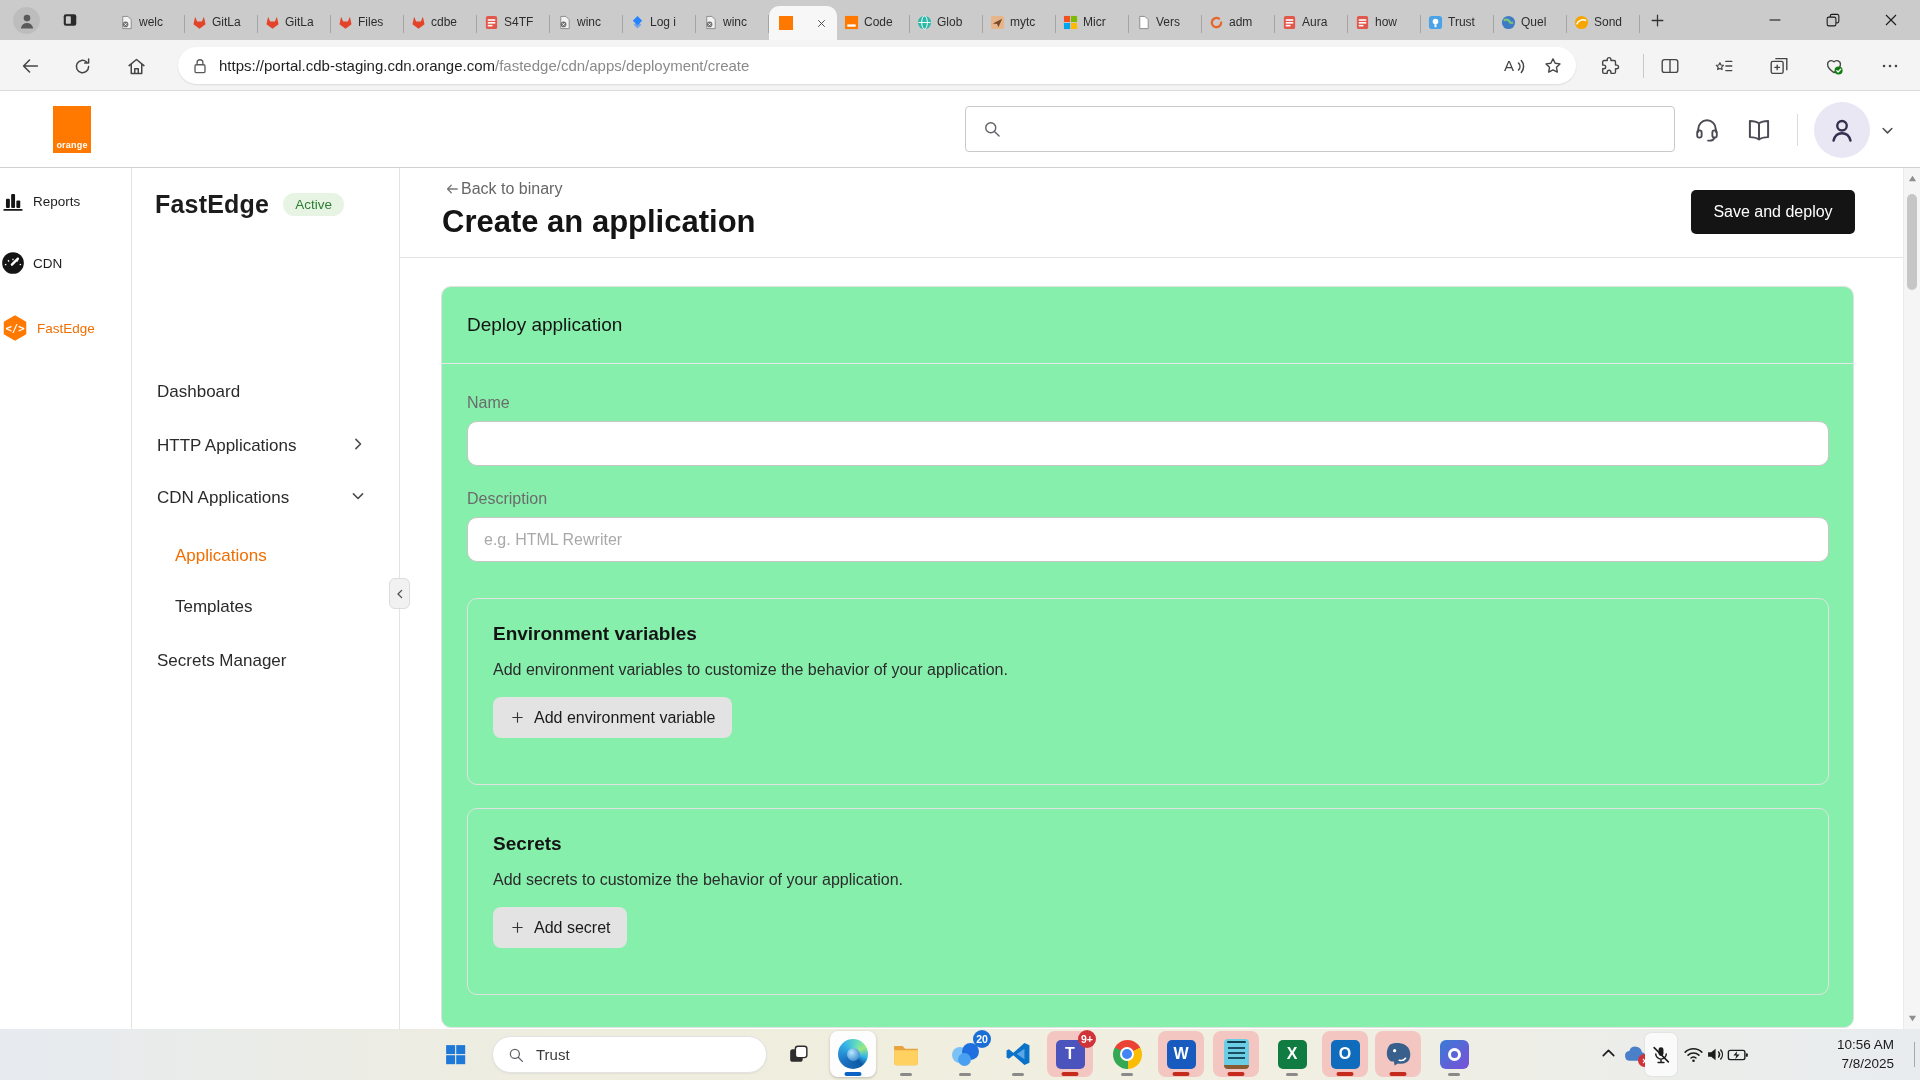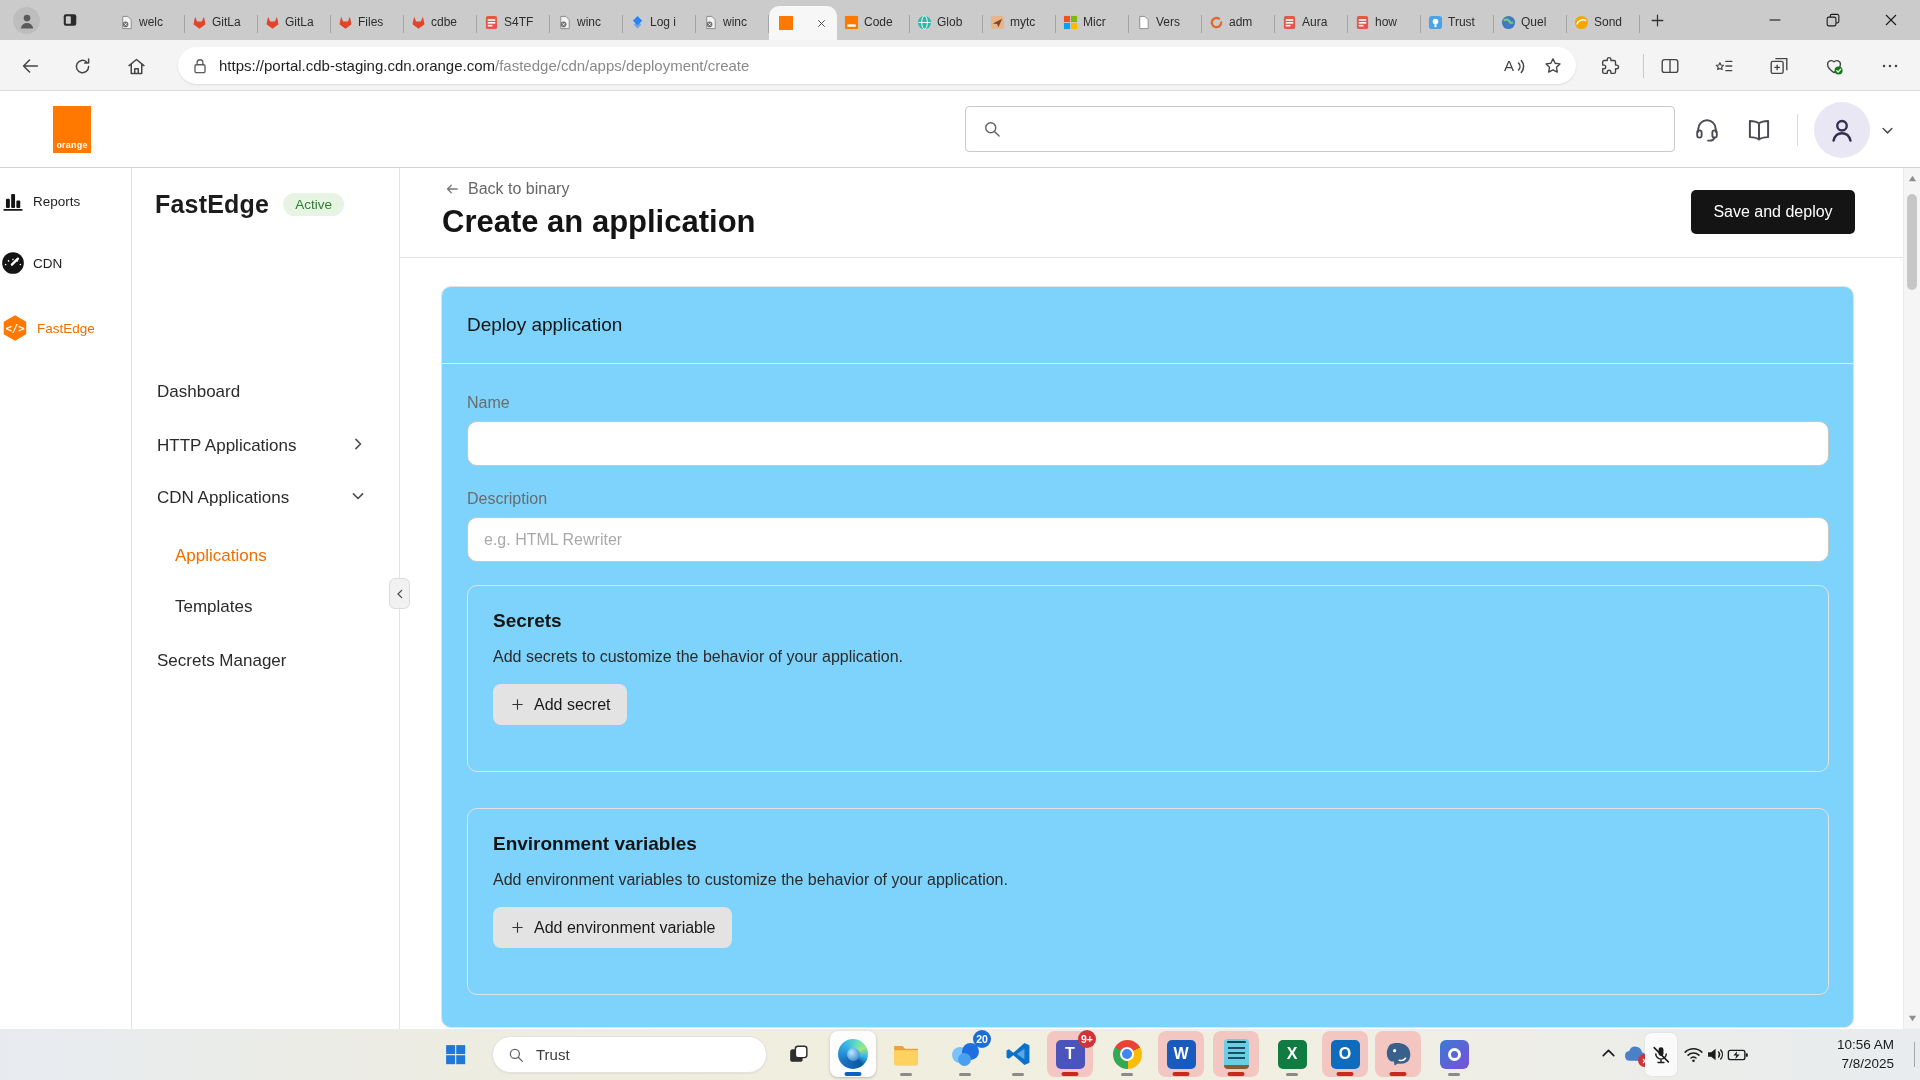--- a/index.html
+++ b/index.html
@@ -62,26 +62,26 @@
   .calls-label-row { position:absolute; left:57px; top:17px; display:flex; align-items:center; gap:7px; }
   .calls-label { font-size:15px; color:#5f6368; }
   .calls-value { position:absolute; left:57px; top:42px; font-size:19px; color:#202124; }
   .sn-item { position:absolute; left:25px; font-size:17px; color:#2b2b2b; display:flex; align-items:center; cursor:default; }
   .sn-item.child { left:43px; }
   .sn-item.sel { color:#F16E00; }
   .sn-chev { position:absolute; top:0; }
   .collapse-btn { position:absolute; left:389px; top:487px; width:21px; height:31px; background:#f1f1f1; border:1px solid #dcdcdc; border-radius:6px; display:flex; align-items:center; justify-content:center; z-index:6; }
 
   .main { position:absolute; top:77px; left:400px; right:17px; bottom:0; background:#fff; overflow:hidden; }
-  .back-link { position:absolute; left:43px; top:12px; display:flex; align-items:center; gap:7px; font-size:16px; color:#666; }
+  .back-link { position:absolute; left:43px; top:12px; display:flex; align-items:center; font-size:16px; color:#666; }
   .page-title { position:absolute; left:42px; top:36px; font-size:31px; font-weight:bold; color:#141414; }
   .save-btn { position:absolute; left:1291px; top:22px; width:164px; height:44px; background:#141414; color:#fff; border:none; border-radius:5px; font-size:16px; font-family:inherit; }
   .main-divider { position:absolute; left:0; right:0; top:89px; height:1px; background:#e4e4e4; }
 
-  .deploy-card { position:absolute; left:41px; top:118px; width:1413px; height:742px; border:1px solid #e2e2e2; border-radius:10px; background:#7dd3fc; }
+  .deploy-card { position:absolute; left:41px; top:118px; width:1413px; height:742px; border:1px solid #e2e2e2; border-radius:10px; background:#86efac; }
   .card-head { height:77px; border-bottom:1px solid #e8e8e8; display:flex; align-items:center; padding-left:25px; }
   .card-head-title { font-size:19px; color:#141414; font-weight:500; }
   .card-body { padding:30px 24px 0 25px; }
   .field-label { font-size:16px; color:#6b6b6b; display:block; }
   .text-input { width:100%; height:45px; border:1px solid #c6c6c6; border-radius:10px; margin-top:9px; font-size:16px; font-family:inherit; color:#222; padding:0 16px; outline:none; background:#fff; }
   .text-input::placeholder { color:#a9a9a9; }
   .field-desc { margin-top:24px; }
   .sub-card { margin-top:36px; border:1px solid #e2e2e2; border-radius:10px; padding:24px 25px; height:187px; }
   .sub-card.secrets { margin-top:23px; }
   .sub-title { font-size:19px; font-weight:600; color:#141414; }
@@ -711,41 +711,41 @@
       </div>
       <div class="card-body">
         <label class="field-label">Name</label>
         <input class="text-input" value="" style="">
 
         <div class="field-desc">
           <label class="field-label">Description</label>
           <input class="text-input" placeholder="e.g. HTML Rewriter" style="">
         </div>
 
+        <div class="sub-card">
+          <div class="sub-title">Environment variables</div>
+          <div class="sub-desc">Add environment variables to customize the behavior of your application.</div>
+          <button class="add-btn">
+            <svg width="15" height="15">
+                <use href="#i-plus"></use>
+              </svg>
+            <span>Add environment variable</span>
+          </button>
+        </div>
+
         <div class="sub-card secrets">
           <div class="sub-title">Secrets</div>
           <div class="sub-desc">Add secrets to customize the behavior of your application.</div>
           <button class="add-btn">
             <svg width="15" height="15">
                 <use href="#i-plus"></use>
               </svg>
             <span>Add secret</span>
           </button>
         </div>
-
-        <div class="sub-card">
-          <div class="sub-title">Environment variables</div>
-          <div class="sub-desc">Add environment variables to customize the behavior of your application.</div>
-          <button class="add-btn">
-            <svg width="15" height="15">
-                <use href="#i-plus"></use>
-              </svg>
-            <span>Add environment variable</span>
-          </button>
-        </div>
       </div>
     </div>
   </div>
 
   <div class="scrollbar">
     <svg class="sb-arrow" style="top:6px" width="9" height="9">
         <use href="#i-tri-up"></use>
       </svg>
     <div class="sb-thumb"></div>
     <svg class="sb-arrow" style="bottom:6px" width="9" height="9">

